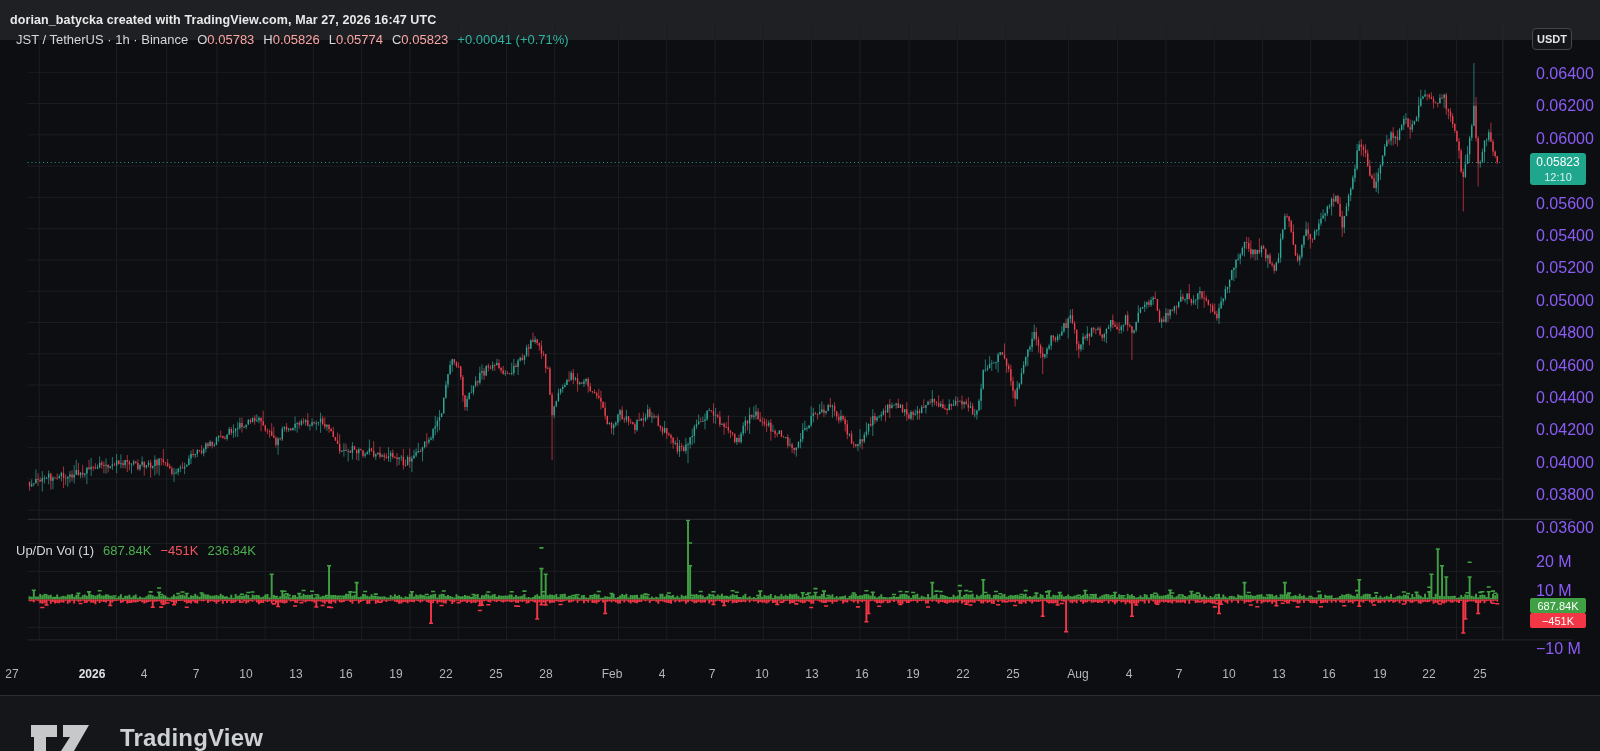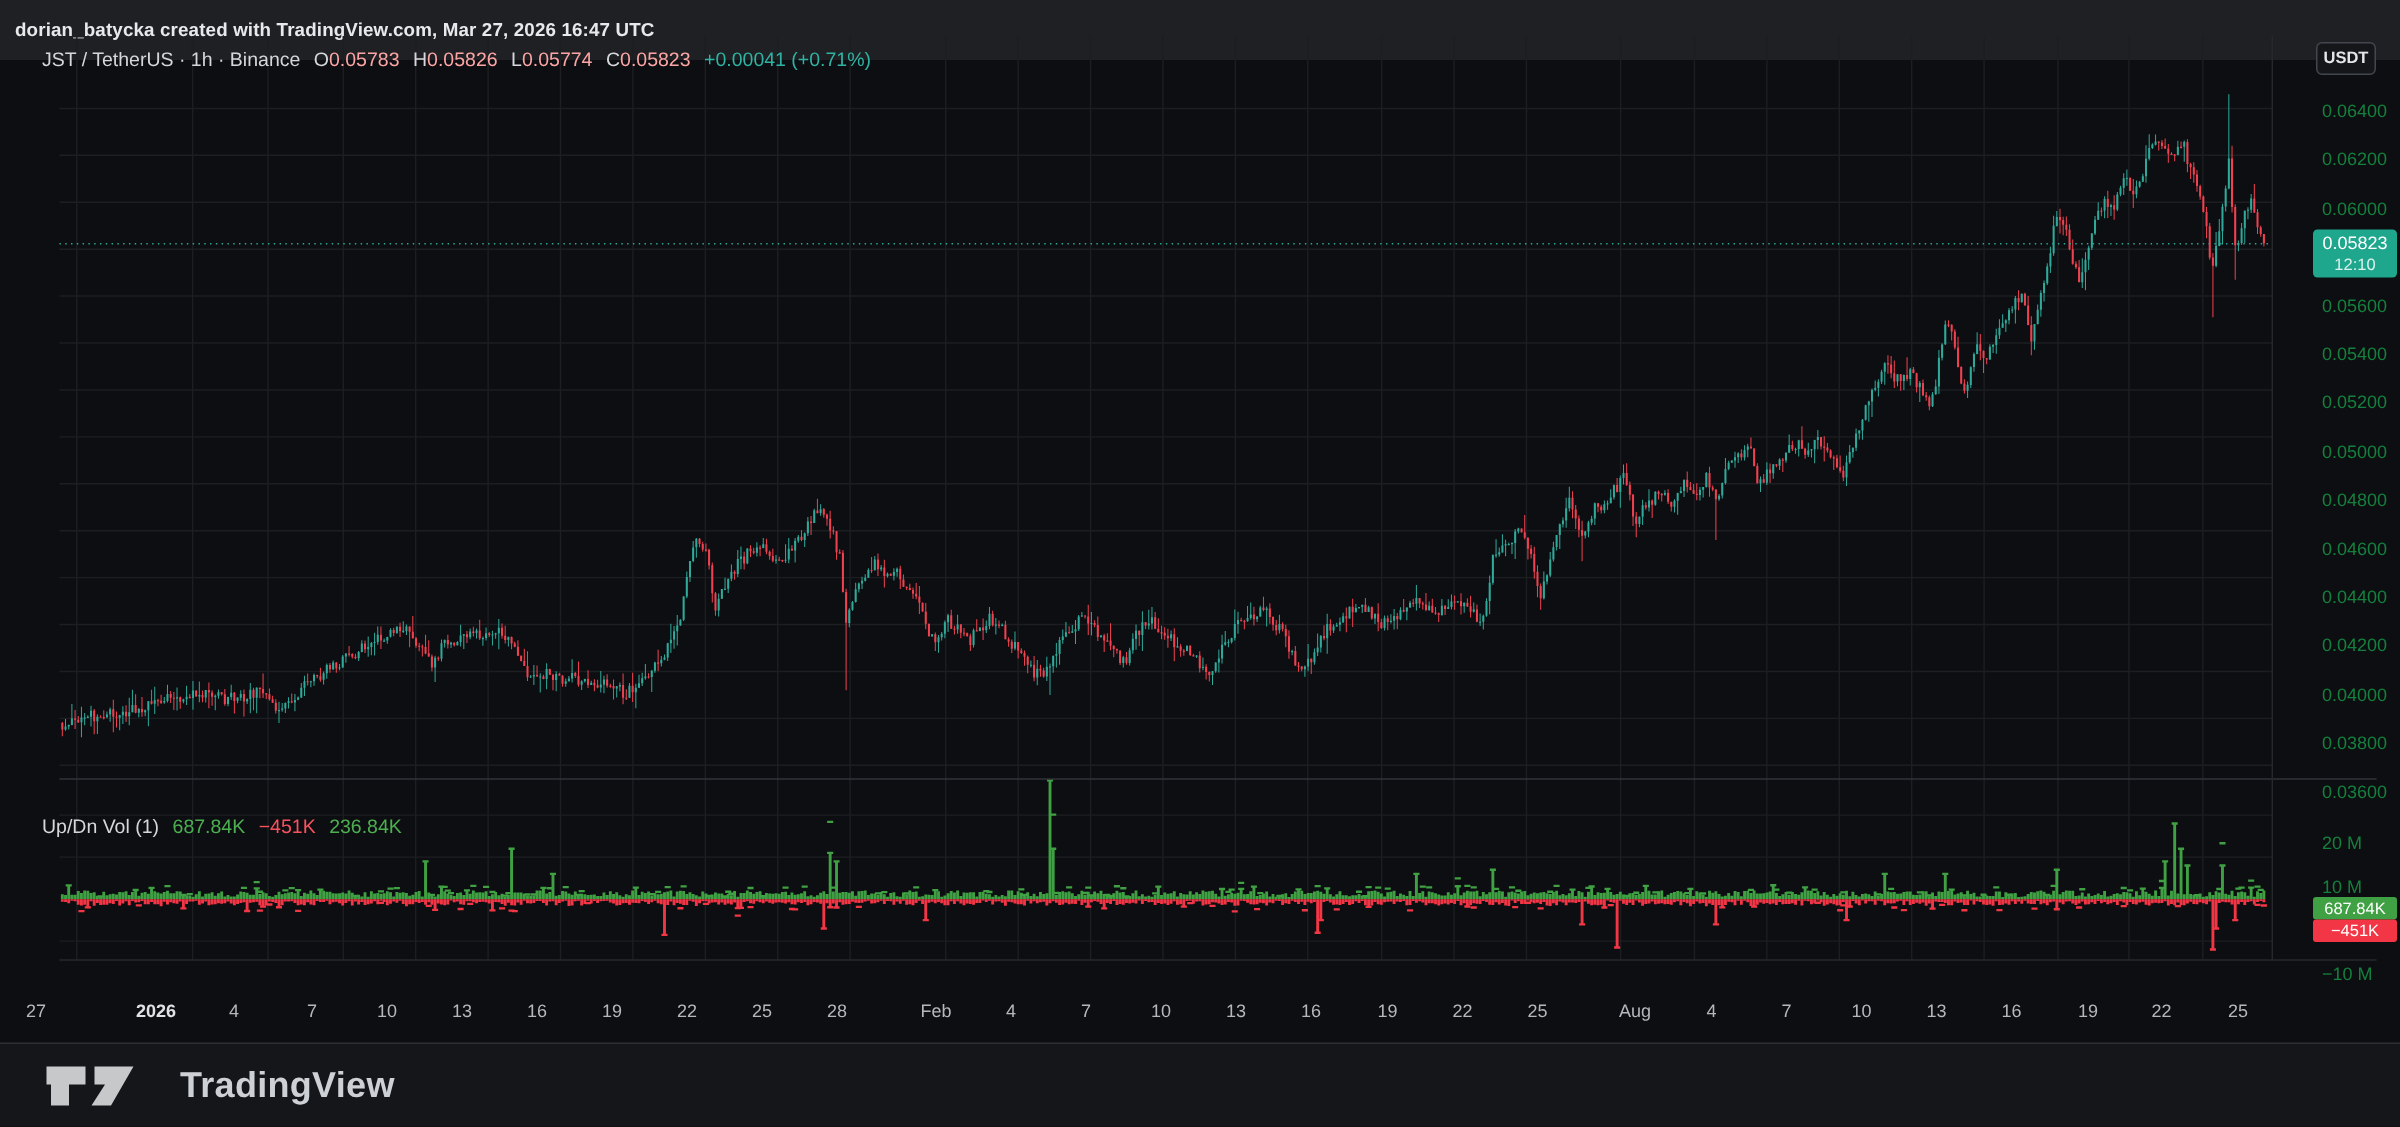--- a/index.html
+++ b/index.html
@@ -1,44 +1,44 @@
 <!DOCTYPE html>
 <html><head>
 <meta charset="utf-8">
 <style>
   html,body{margin:0;padding:0;background:#0d0e11;width:1600px;height:751px;overflow:hidden;
     font-family:"Liberation Sans","DejaVu Sans",sans-serif;-webkit-font-smoothing:antialiased;}
   .screen{position:relative;width:1600px;height:751px;background:#0d0e11;}
   .topbar{position:absolute;left:0;top:0;width:1600px;height:40px;background:#1f2023;
     display:flex;align-items:center;}
   .topbar span{color:#e8e9eb;font-size:12.5px;font-weight:700;margin-left:10px;letter-spacing:.1px;}
-  .chart{position:absolute;left:12px;top:24px;width:1292px;height:671px;}
+  .chart{position:absolute;left:0;top:24px;width:1292px;height:671px;}
   #plot{position:absolute;left:0;top:0;}
   .legend{position:absolute;left:16px;top:8px;font-size:13px;color:#d5d7da;display:flex;gap:9px;align-items:center;}
   .legend .title{font-weight:400;}
   .legend .pair .lbl{color:#d5d7da;}
   .legend .pair .val{color:#fca5a5;}
   .legend .chg{color:#2fb3a3;}
   .usdt{position:absolute;left:1532px;top:4px;width:38px;height:20px;border:1px solid #42464e;
     border-radius:4px;background:#14161a;color:#e3e5e8;font-size:11px;font-weight:700;
     display:flex;align-items:center;justify-content:center;}
   .price-badge{position:absolute;left:1530px;top:129px;width:56px;height:32px;border-radius:3px;
     background:#1fa78e;color:#fff;font-size:12px;text-align:center;line-height:15px;padding-top:2px;box-sizing:border-box;}
   .price-badge .cd{color:#d9f2ec;font-size:11px;}
   .vol-legend{position:absolute;left:16px;top:519px;font-size:13px;color:#d5d7da;display:flex;gap:9px;}
   .vol-legend .vu{color:#4caf50;} .vol-legend .vd{color:#f7525f;}
   .vol-badge{position:absolute;left:1530px;width:56px;height:15px;border-radius:2px;color:#fff;
     font-size:11px;display:flex;align-items:center;justify-content:center;}
   .vol-badge.up{top:574px;background:#3fa143;}
   .vol-badge.dn{top:589px;background:#f23645;}
-  .axis-label{position:absolute;font-size:12px;color:#15803d;transform:translateY(-50%);white-space:nowrap;}
+  .axis-label{position:absolute;font-size:16px;color:#8b5cf6;transform:translateY(-50%);white-space:nowrap;}
   .time-label{position:absolute;font-size:12px;color:#b4b7bc;transform:translateX(-50%);white-space:nowrap;}
   .time-label.bold{font-weight:700;color:#e0e2e5;}
   .bottombar{position:absolute;left:0;top:695px;width:1600px;height:56px;background:#151619;
-    border-top:1px solid #2c2e31;display:flex;align-items:center;}
+    border-top:1px solid #2c2e31;display:flex;align-items:flex-end;}
   .tv-logo{display:flex;align-items:center;gap:12px;margin-left:30px;}
   .tv-logo .word{color:#cdd0d4;font-size:24px;font-weight:700;letter-spacing:.2px;}
 </style>
 </head>
 <body>
 
 <div class="screen">
 
   <div class="topbar">
     <span>dorian_batycka created with TradingView.com, Mar 27, 2026 16:47 UTC</span>

